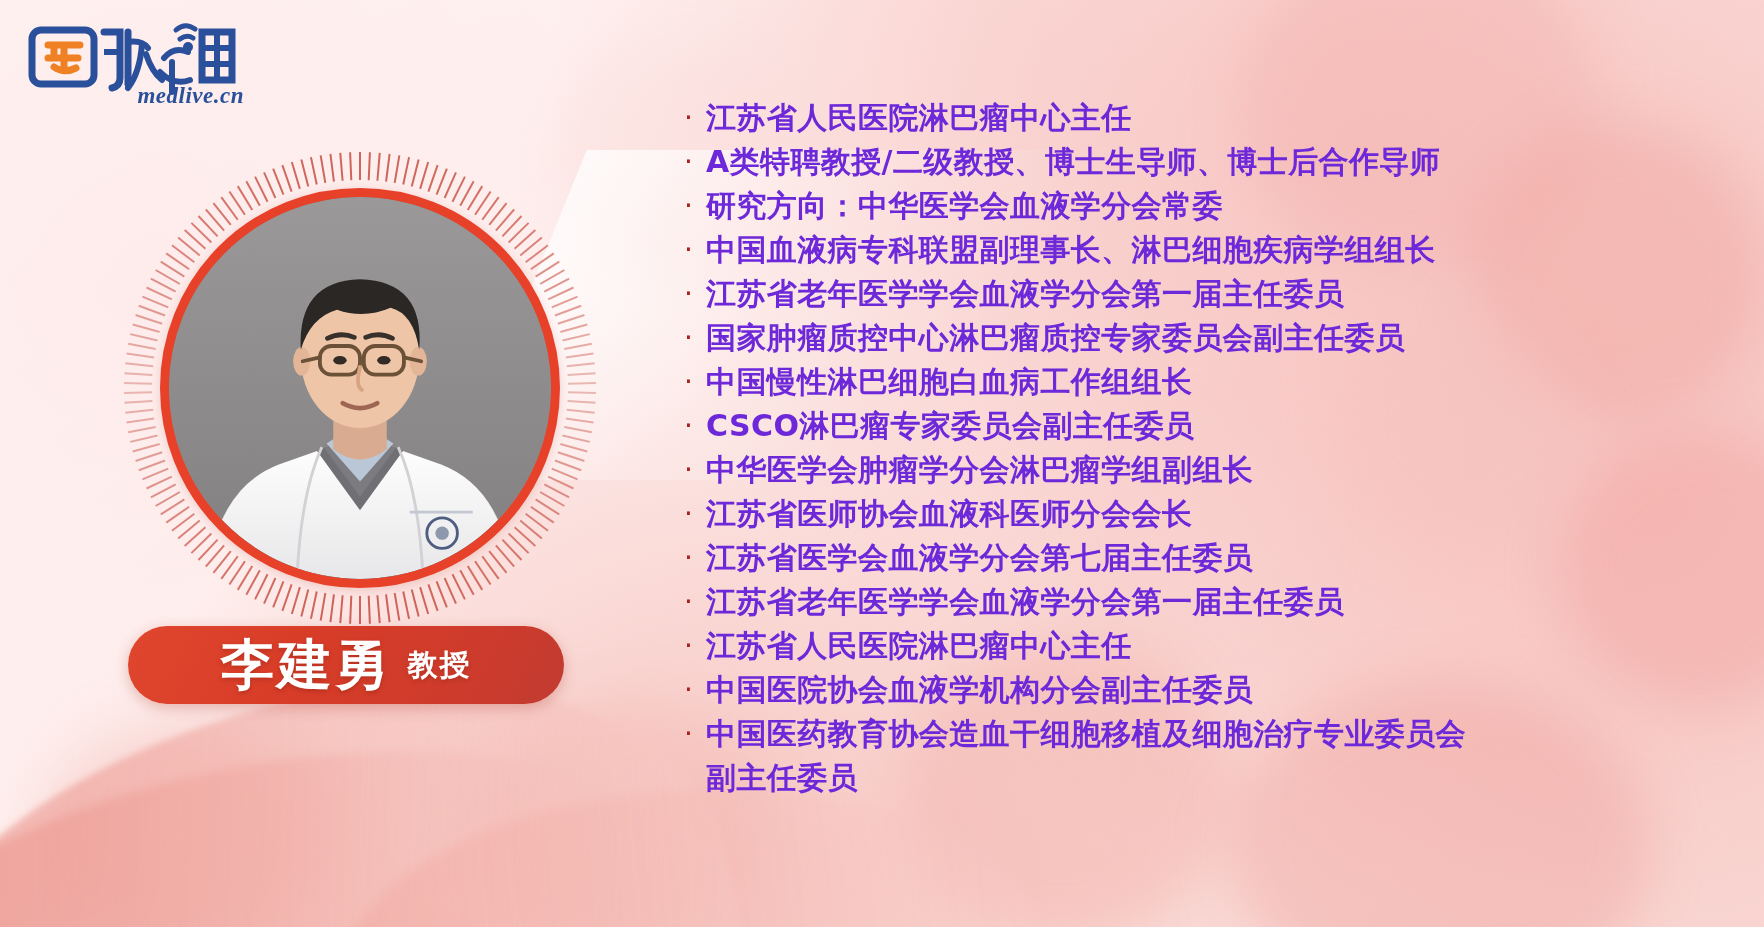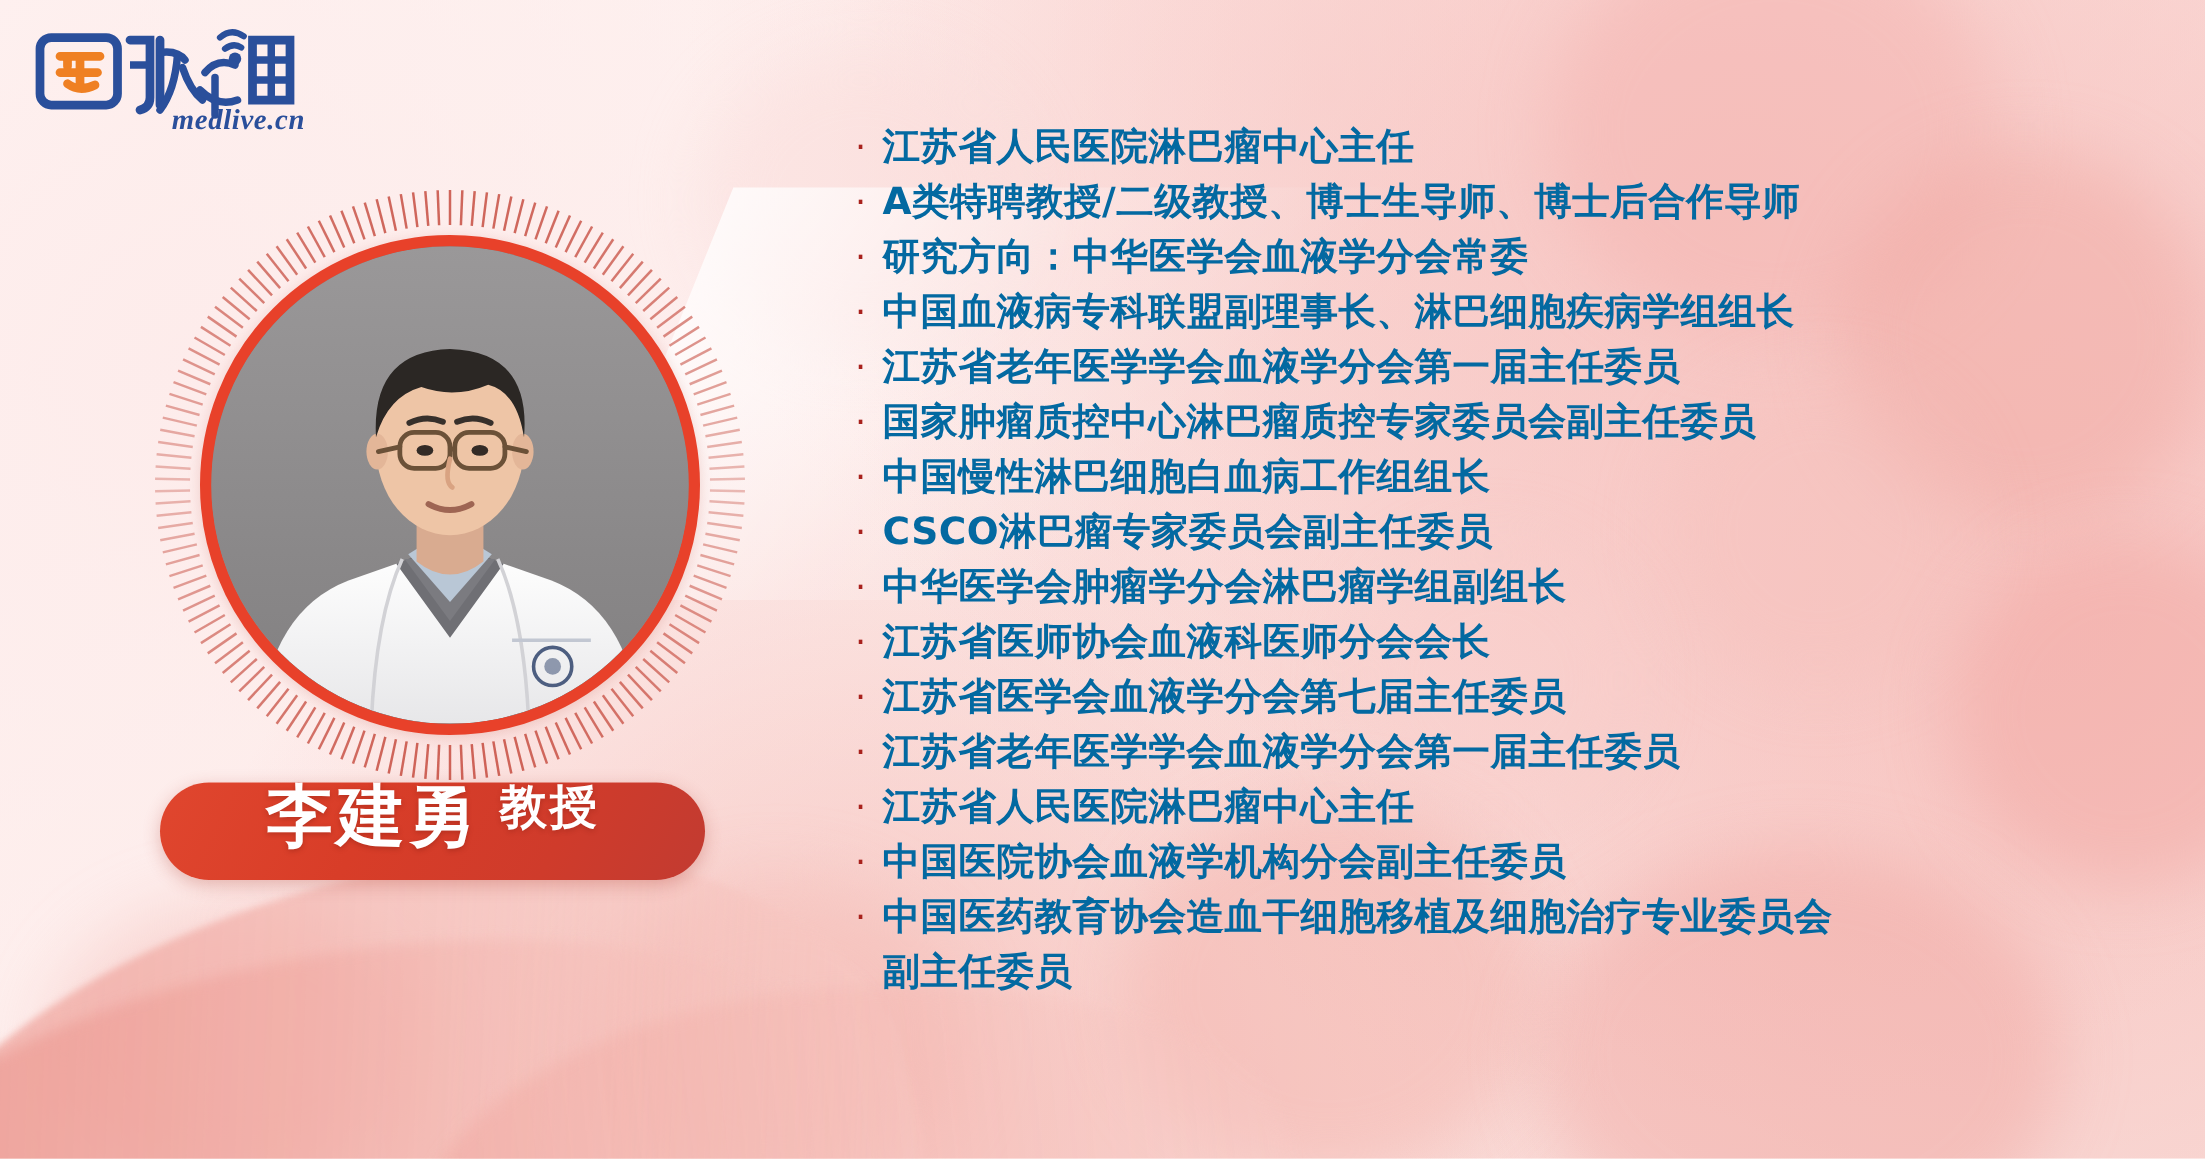--- a/index.html
+++ b/index.html
@@ -137,39 +137,39 @@
 
   
   .name-badge {
     position: absolute;
     left: 128px; top: 626px;
     width: 436px; height: 78px;
     border-radius: 39px;
     background: linear-gradient(118deg, #e0462e 0%, #d83d28 38%, #cf3b2b 72%, #c23b31 100%);
     box-shadow: 0 4px 14px rgba(176,60,45,0.30);
     display: flex;
-    align-items: flex-start;
+    align-items: center;
     justify-content: center;
     gap: 16px;
     box-sizing: border-box;
     padding: 0 22px;
   }
   .name-main {
     font-family: "DejaVu Sans", "Liberation Sans", sans-serif;
     font-weight: 700;
     font-size: 54px;
     line-height: 1;
     color: #ffffff;
     letter-spacing: 3px;
     text-shadow: 0 2px 4px rgba(120,25,15,0.35);
   }
   .name-title {
     font-family: "DejaVu Sans", "Liberation Sans", sans-serif;
     font-weight: 700;
-    font-size: 38px;
+    font-size: 30px;
     line-height: 1;
     color: #ffffff;
     letter-spacing: 2px;
     text-shadow: 0 2px 4px rgba(120,25,15,0.30);
   }
   .affiliation {
     position: absolute;
     left: 128px; top: 716px;
     width: 436px;
     text-align: center;
@@ -201,21 +201,21 @@
     line-height: 44px;
     text-align: left;
     font-family: "DejaVu Sans", sans-serif;
   }
   .cred-bullet.blank { color: transparent; }
   .cred-text {
     font-family: "DejaVu Sans", "Liberation Sans", sans-serif;
     font-weight: 600;
     font-size: 30px;
     line-height: 44px;
-    color: #0369a1;
+    color: #6d28d9;
     letter-spacing: 0.4px;
     white-space: nowrap;
   }
 </style>
 </head>
 <body>
 
 <div id="stage">
 
   <div class="bg-base"></div>

